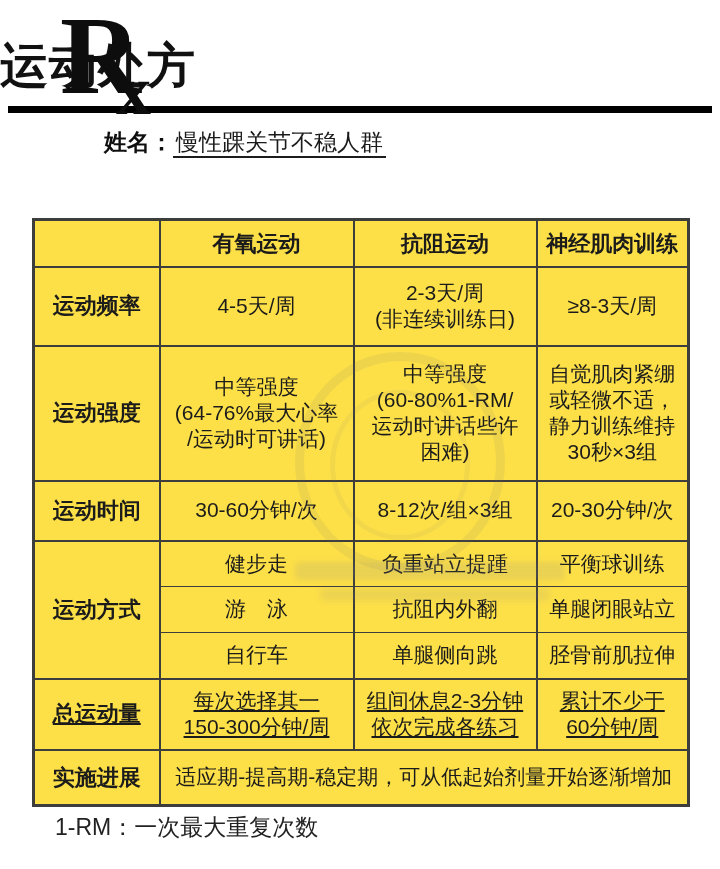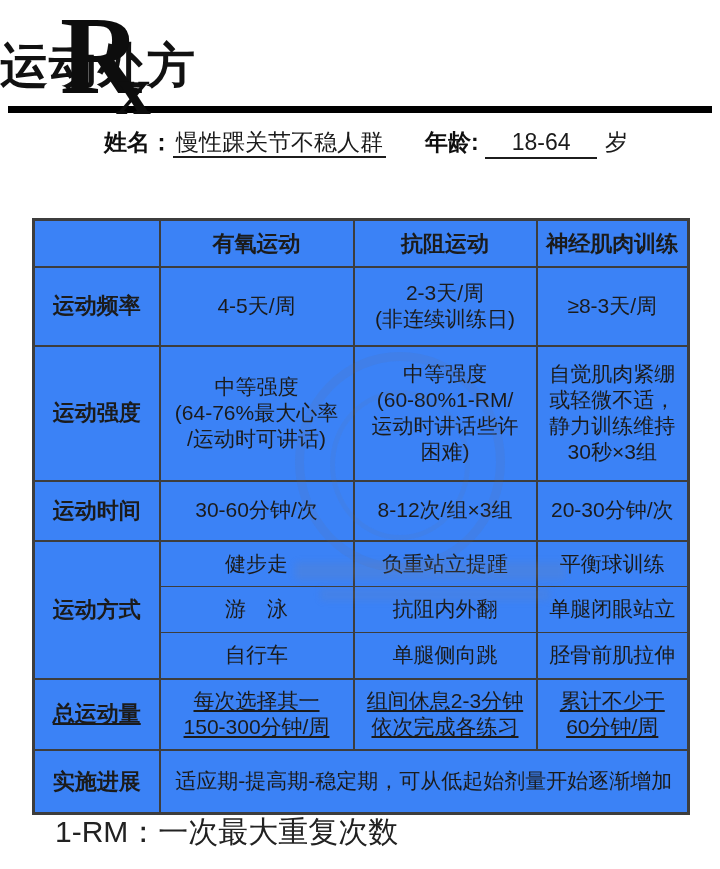--- a/index.html
+++ b/index.html
@@ -81,21 +81,21 @@
     padding-bottom: 1px;
   }
   .age-unit { margin-left: 8px; }
 
   
   .rx-table-wrap { position: absolute; left: 32px; top: 218px; }
   table.rx-table {
     width: 655px;
     border-collapse: collapse;
     table-layout: fixed;
-    background: #3b82f6;
+    background: #fde047;
     border: 3px solid #3d3d3d;
   }
   .rx-table td, .rx-table th {
     border: 2px solid #3d3d3d;
     text-align: center;
     vertical-align: middle;
     font-size: 21px;
     line-height: 1.24;
     padding: 2px 4px;
     white-space: pre-line;
@@ -103,21 +103,21 @@
     font-weight: normal;
   }
   .rx-table .head-cell { font-weight: bold; font-size: 22px; }
   .rx-table .label-cell { font-weight: bold; font-size: 22px; }
   tr.r-head  { height: 47px; }
   tr.r-freq  { height: 79px; }
   tr.r-int   { height: 135px; }
   tr.r-time  { height: 60px; }
   tr.r-mode  { height: 46px; }
   tr.r-vol   { height: 71px; text-decoration: underline; }
-  tr.r-prog  { height: 64px; }
+  tr.r-prog  { height: 56px; }
   .rx-table td.sub-top    { border-top-width: 1px; }
   .rx-table td.sub-bottom { border-bottom-width: 1px; }
 
   
   .watermark { position: absolute; z-index: 5; pointer-events: none; }
   .wm-circle {
     left: 295px; top: 352px;
     width: 210px; height: 220px;
     border: 9px solid rgba(110,110,120,0.10);
     border-radius: 50%;
@@ -141,42 +141,38 @@
     background: rgba(130,130,145,0.13);
     filter: blur(3px);
     border-radius: 4px;
   }
 
   
   .footnote {
     position: absolute;
     left: 55px;
     top: 812px;
-    font-size: 30px;
+    font-size: 23px;
     color: #222222;
   }
 </style>
 </head>
 <body>
 
 <div class="page">
 
   <div class="rx">
     <span class="rx-r">R</span>
     <span class="rx-x">x</span>
   </div>
   <div class="page-title">运动处方</div>
   <div class="rule"></div>
 
   <div class="field-group fg-name">
     <span class="field-label">姓名：</span><span class="field-value">慢性踝关节不稳人群</span>
-  </div>
-  <div class="field-group fg-age">
-    <span class="field-label">年龄:</span>
-    <span class="age-value">18-64</span><span class="age-unit">岁</span>
   </div>
 
   <div class="rx-table-wrap">
     <table class="rx-table">
       <colgroup>
         <col style="width:126px">
         <col style="width:194px">
         <col style="width:183px">
         <col style="width:152px">
       </colgroup>

